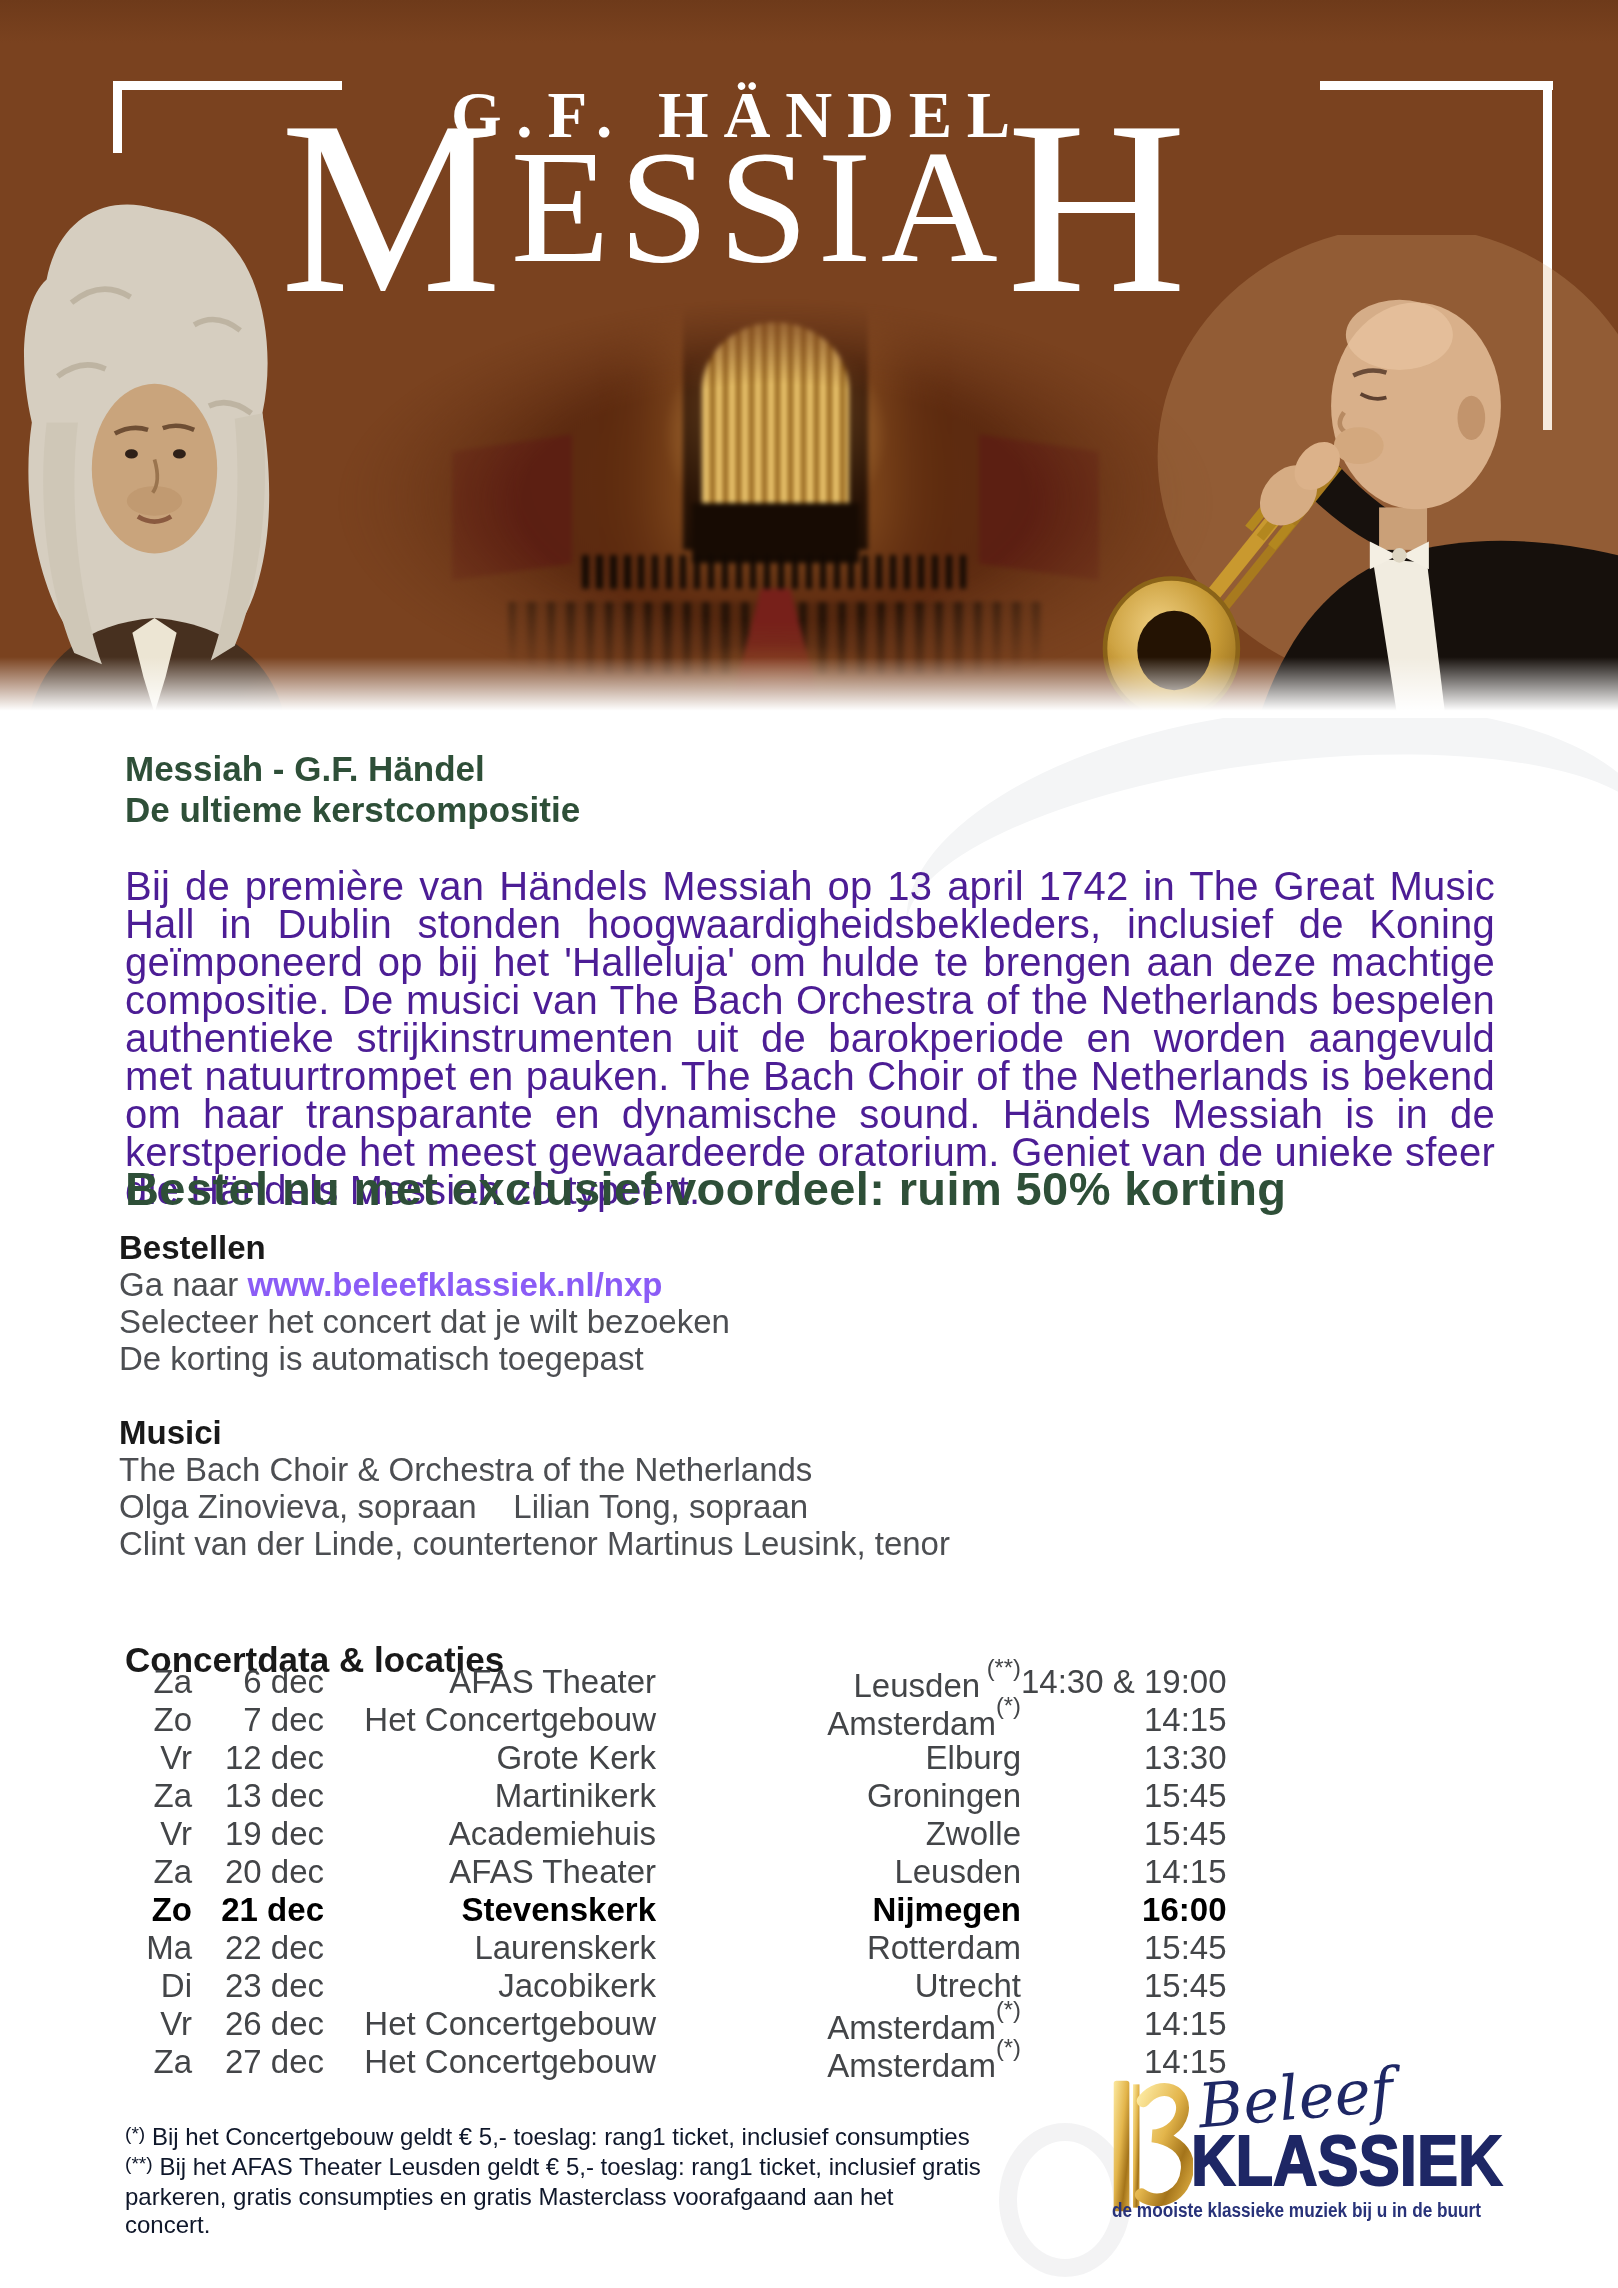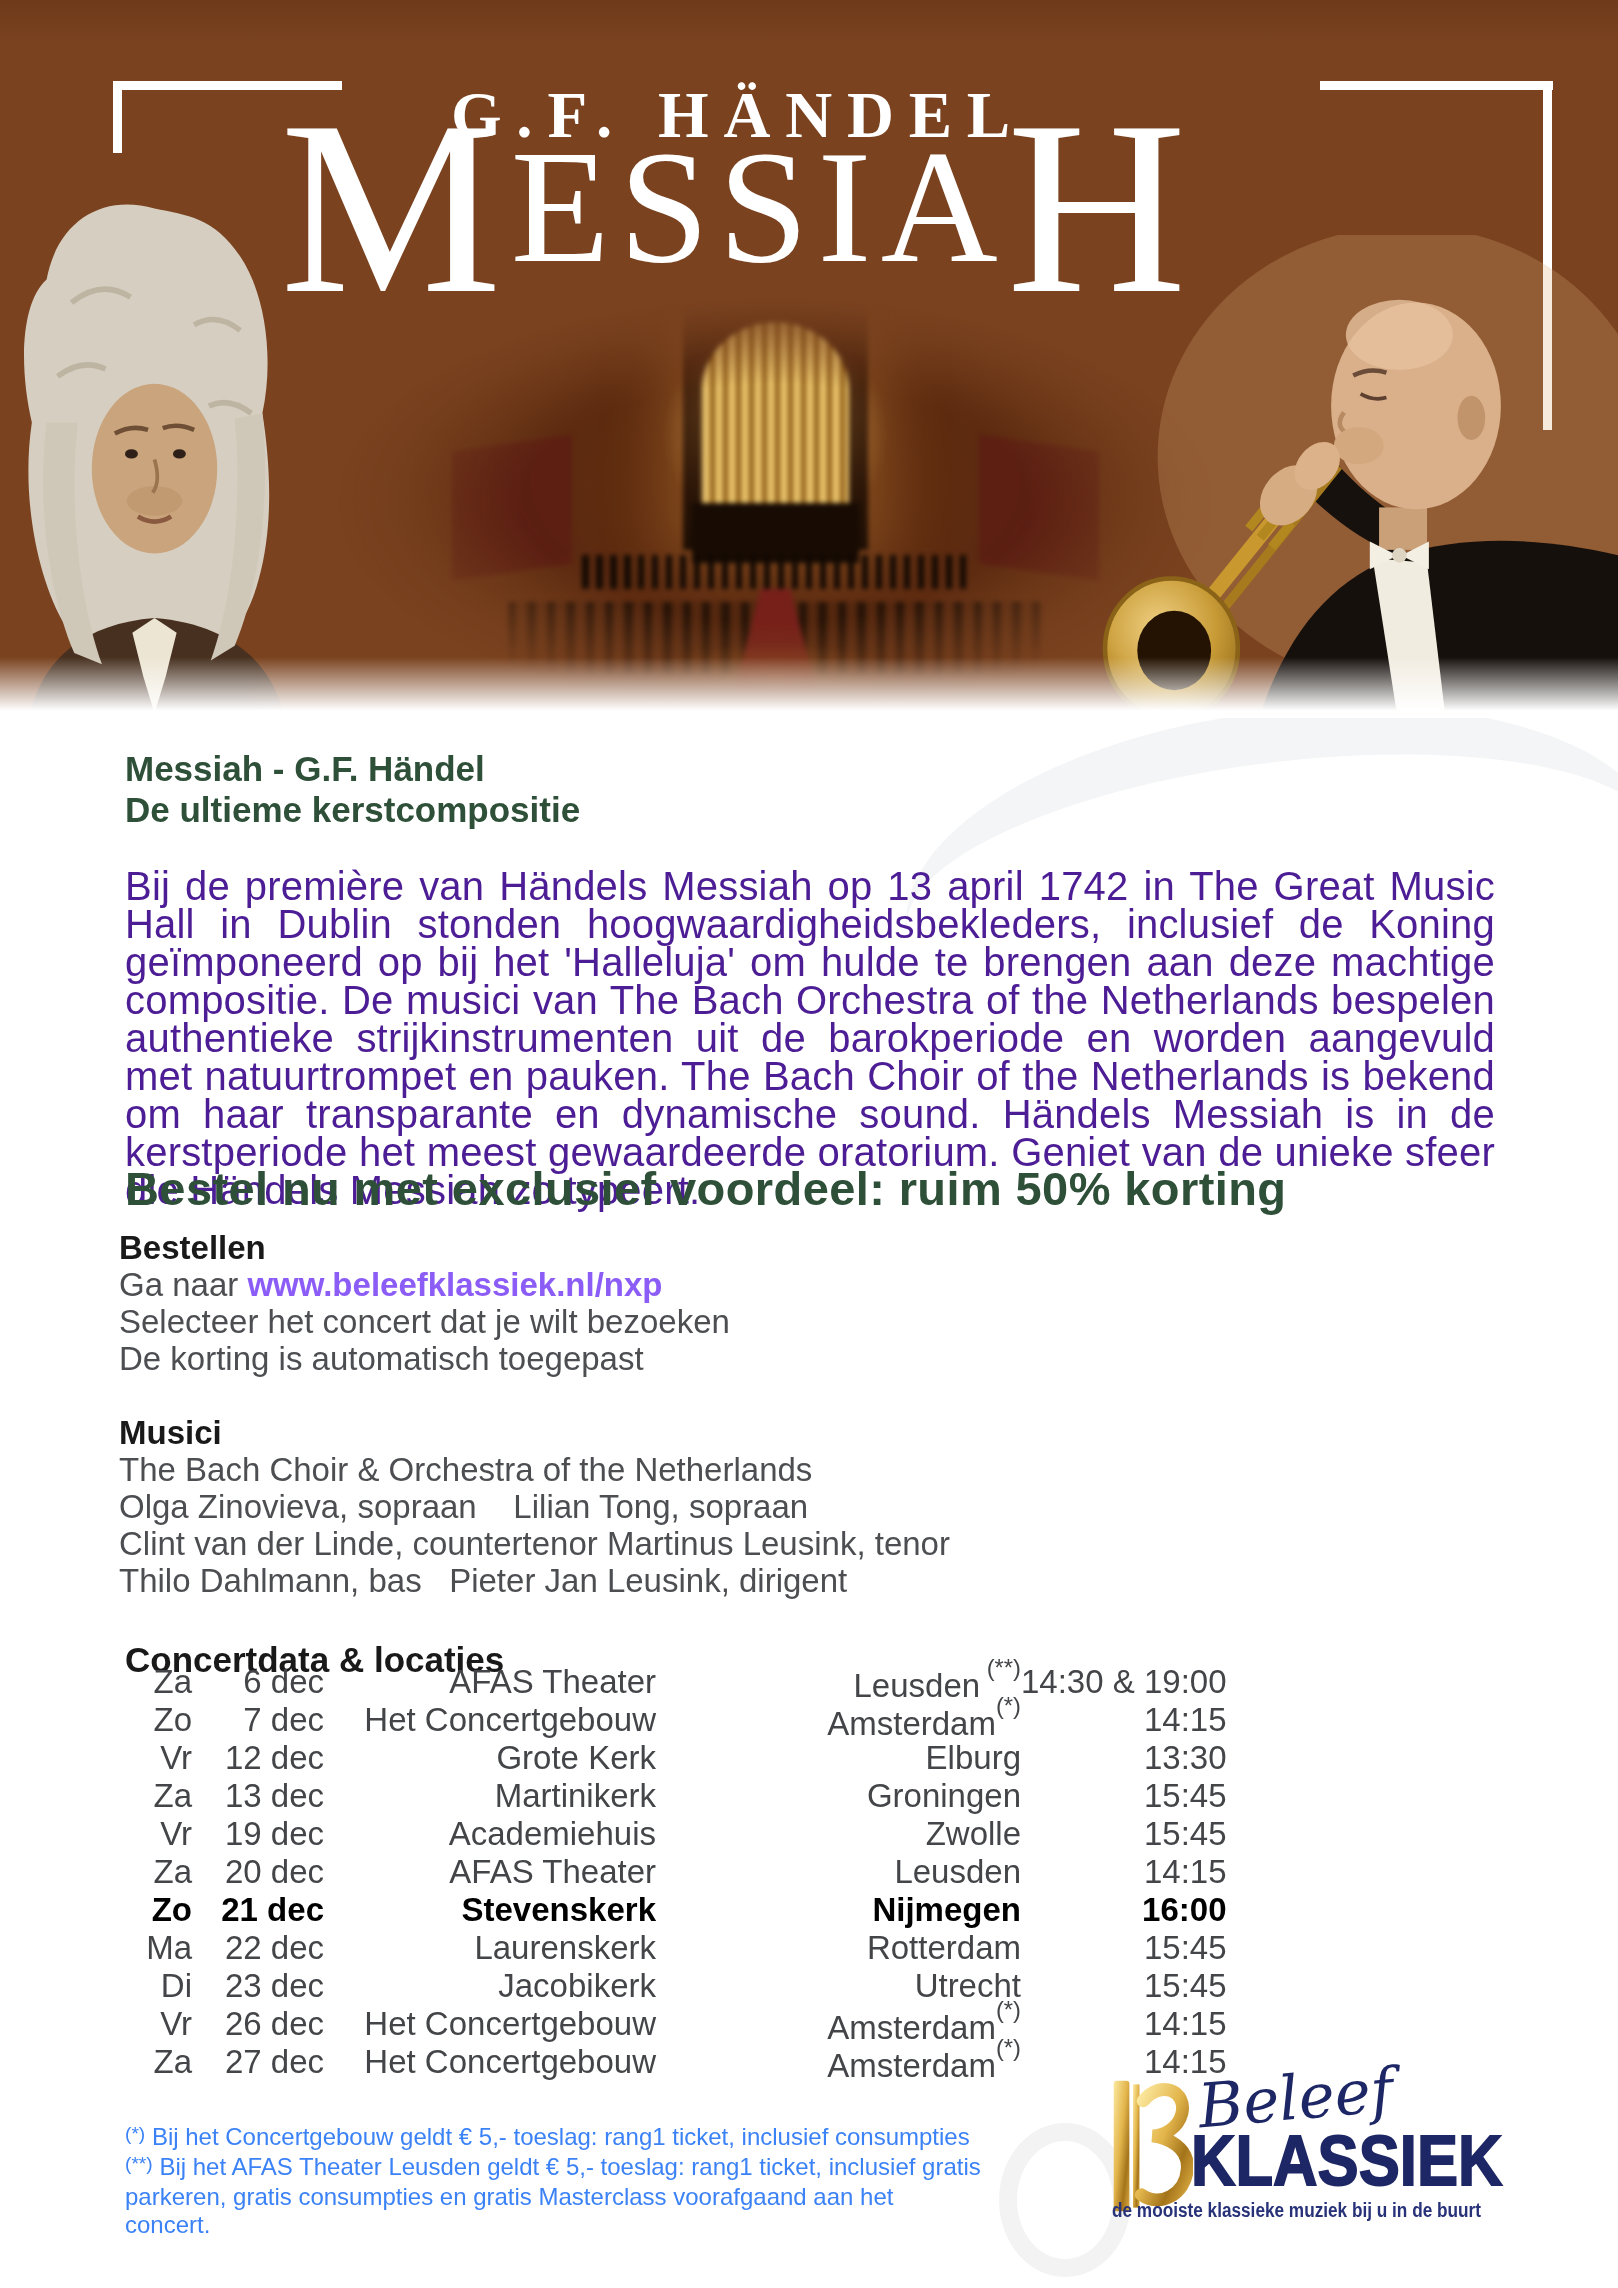--- a/index.html
+++ b/index.html
@@ -84,21 +84,21 @@
   .pre{white-space:pre;}
   .urlbold{font-weight:bold;color:#8b5cf6;}
   .m-line{white-space:pre;}
 
   .concert-h{position:absolute;left:125px;top:1611px;font-size:35px;font-weight:bold;color:#191919;}
   .ctable{position:absolute;left:125px;top:1663px;font-size:33px;color:#434548;}
   .crow{display:grid;grid-template-columns:67px 132px 332px 365px auto;height:38px;align-items:start;text-align:right;}
   .crow-bold{font-weight:bold;color:#000;}
   .c-sup{font-size:.72em;position:relative;top:-9.2px;white-space:pre;}
 
-  .fnotes{position:absolute;left:125px;top:2123px;font-size:24px;line-height:28px;color:#3b82f6;}
+  .fnotes{position:absolute;left:125px;top:2123px;font-size:24px;line-height:28px;color:#0f172a;}
   .fn-sup{font-size:.8em;position:relative;top:-4.6px;}
 
   
   .logo{position:absolute;left:1108px;top:2075px;width:443px;height:157px;}
   .logo-mono{position:absolute;left:0;top:1.8px;}
   .logo-beleef{position:absolute;left:90px;top:-13px;font-family:"DejaVu Serif",serif;
      font-style:italic;font-size:61px;color:#1e2765;transform:rotate(-5deg);}
   .logo-klassiek{position:absolute;left:83px;top:46px;font-size:70px;font-weight:bold;
      color:#1e2765;-webkit-text-stroke:1.8px #1e2765;transform:scaleX(.88);transform-origin:left;
      letter-spacing:0;}
@@ -215,21 +215,20 @@
     <div>Selecteer het concert dat je wilt bezoeken</div>
     <div>De korting is automatisch toegepast</div>
   </div>
 
   <div class="tblock b-musici">
     <div class="bh">Musici</div>
     <div>
         <div class="m-line">The Bach Choir &amp; Orchestra of the Netherlands</div>
         <div class="m-line">Olga Zinovieva, sopraan    Lilian Tong, sopraan</div>
         <div class="m-line">Clint van der Linde, countertenor Martinus Leusink, tenor</div>
-        <div class="m-line">Thilo Dahlmann, bas   Pieter Jan Leusink, dirigent</div>
       </div>
   </div>
 
   <h2 class="concert-h">Concertdata &amp; locaties</h2>
   <div class="ctable">
       <div class="crow">
         <span class="c-day">Za</span>
         <span class="c-date">6 dec</span>
         <span class="c-venue">AFAS Theater</span>
         <span class="c-city">Leusden<sup class="c-sup"> (**)</sup></span>

